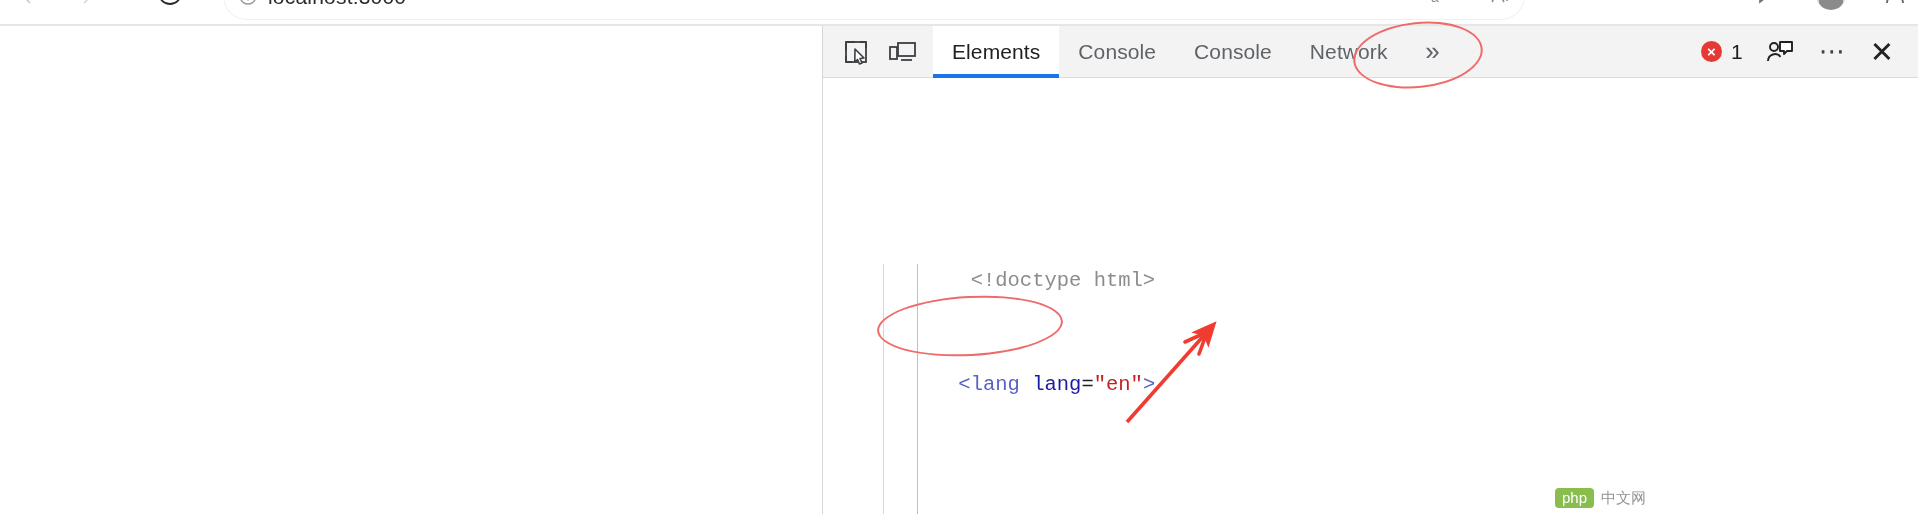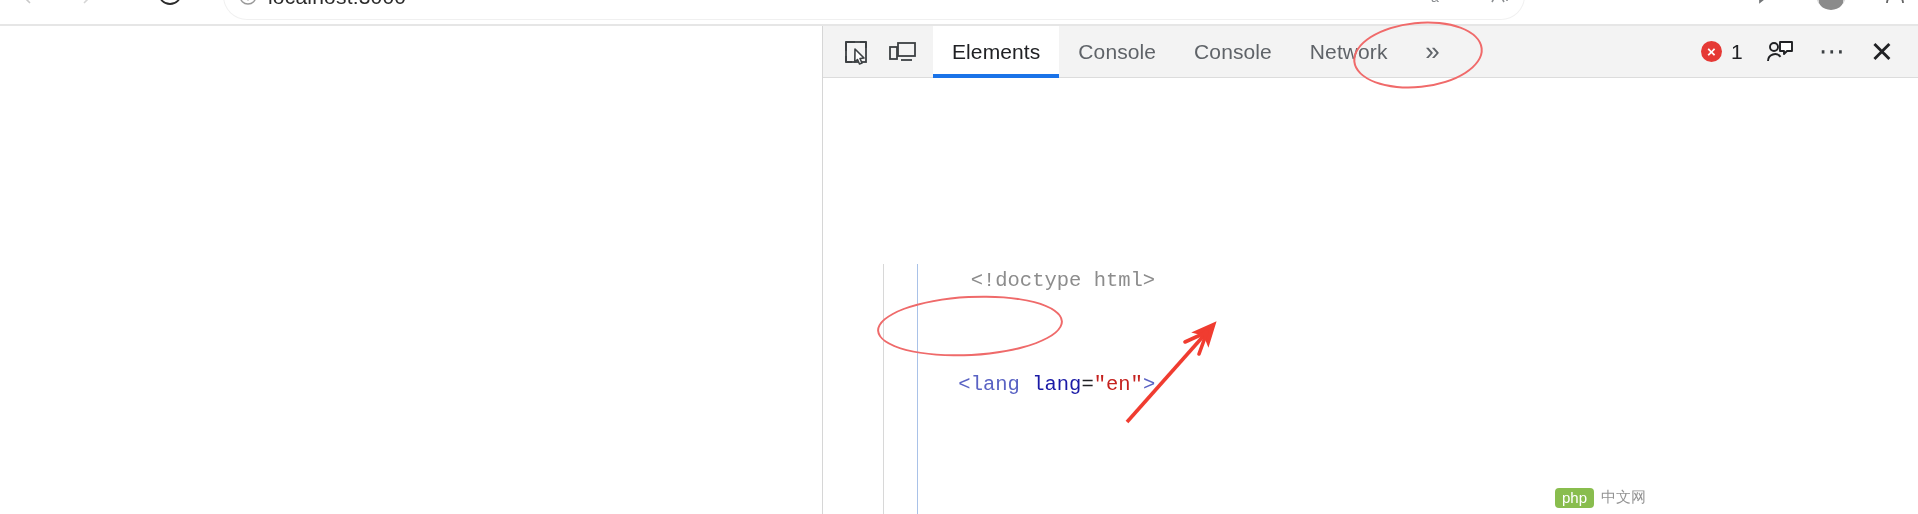--- a/index.html
+++ b/index.html
@@ -140,21 +140,21 @@
     border: 2.5px solid #ef6a6a; border-radius: 50%;
     transform: rotate(-3deg);
     pointer-events: none;
   }
   
   .red-arrow { position: absolute; left: 290px; top: 242px; pointer-events: none; }
 
   
   .watermark {
     position: absolute; right: 12px; bottom: 6px;
-    display: flex; align-items: flex-start; gap: 7px;
+    display: flex; align-items: flex-end; gap: 7px;
     opacity: .92;
   }
   .wm-badge {
     background: #7fb83f; color: #ffffff; font-size: 15px;
     font-family: "Liberation Sans", sans-serif;
     padding: 2px 7px 3px; border-radius: 4px; line-height: 1;
   }
   .wm-text { color: #8a8a8a; font-size: 15px; font-family: "Liberation Sans", sans-serif; }
 
   

